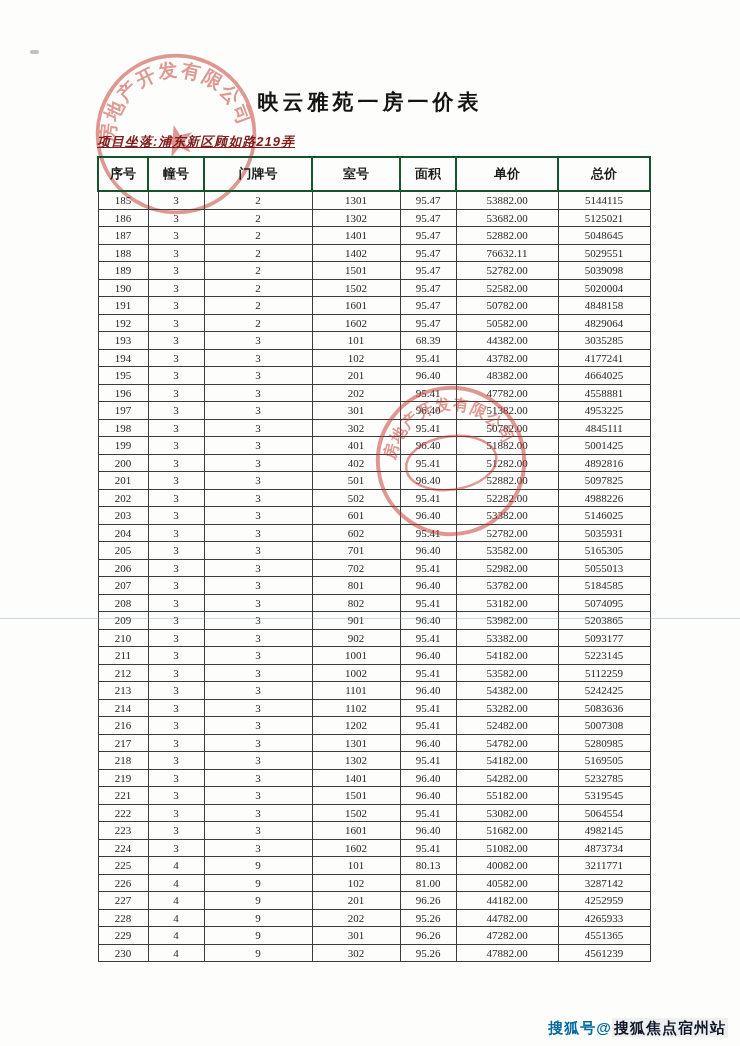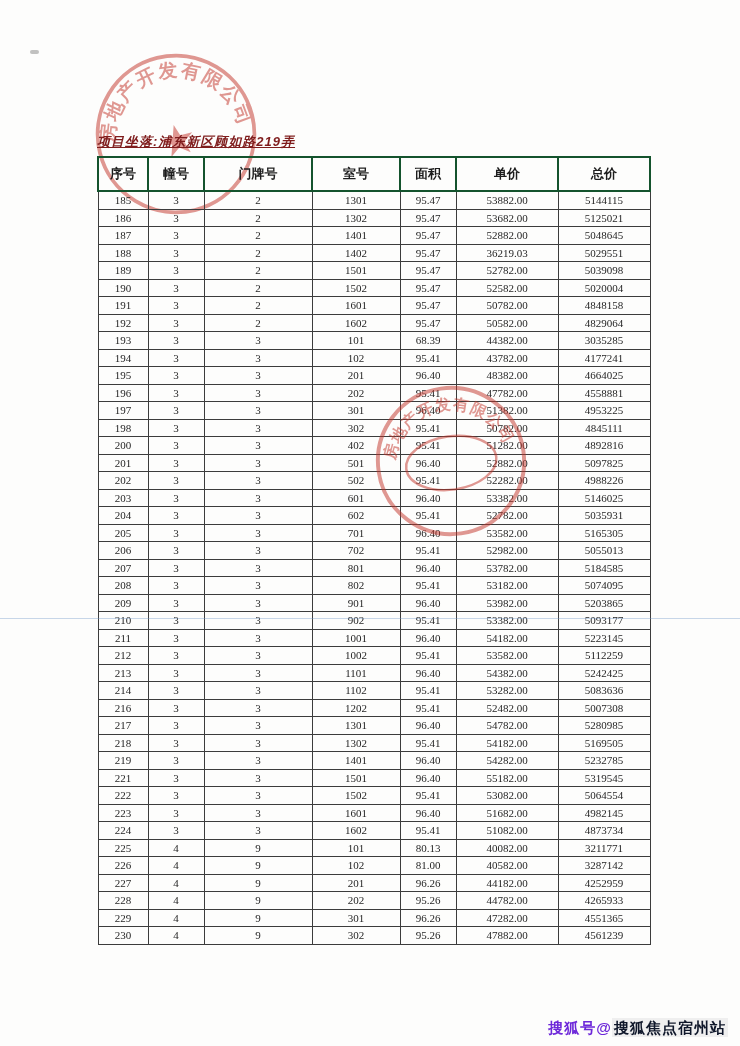--- a/index.html
+++ b/index.html
@@ -31,39 +31,40 @@
   }
   .stamp{position:absolute;opacity:.5;pointer-events:none;}
   .stamp-top{left:90px;top:48px;width:172px;height:172px;transform:rotate(-14deg);}
   .stamp-middle{left:372px;top:382px;width:158px;height:158px;transform:rotate(-8deg);}
   .scan-line{position:absolute;top:618px;left:0;width:740px;height:1px;background:rgba(110,150,200,.38);}
   .artifact{position:absolute;left:30px;top:50px;width:9px;height:4px;background:rgba(120,120,120,.45);border-radius:2px;}
   .watermark{
     position:absolute;right:12px;bottom:8px;font-size:15px;font-weight:700;
     letter-spacing:1px;white-space:nowrap;
   }
-  .watermark .wm-prefix{color:#6d28d9;}
+  .watermark .wm-prefix{color:#0369a1;}
   .watermark .wm-name{color:#0f172a;background:rgba(228,228,228,.55);padding:1px 2px;}
 </style>
 </head>
 <body>
 
 <div class="page">
 
   <div class="artifact"></div>
 
   <svg class="stamp stamp-top" viewBox="0 0 180 180" aria-hidden="true">
     <circle cx="90" cy="90" r="82" fill="none" stroke="#c23329" stroke-width="4"></circle>
     <path id="sealArc1" d="M 24 96 A 66 66 0 1 1 156 96" fill="none"></path>
     <text font-size="20" fill="#c23329" letter-spacing="2" font-weight="bold">
       <textPath href="#sealArc1" startOffset="6%">房地产开发有限公司</textPath>
     </text>
     <text x="90" y="112" text-anchor="middle" font-size="44" fill="#c23329">★</text>
   </svg>
 
+  <h1 class="doc-title">映云雅苑一房一价表</h1>
 
   <div class="doc-location">项目坐落:浦东新区顾如路219弄</div>
 
   <table class="price">
     <colgroup>
       <col style="width:50px">
         <col style="width:56px">
         <col style="width:108px">
       <col style="width:88px">
         <col style="width:56px">
@@ -108,21 +109,21 @@
           <td>95.47</td>
           <td>52882.00</td>
           <td>5048645</td>
         </tr>
         <tr>
           <td>188</td>
           <td>3</td>
           <td>2</td>
           <td>1402</td>
           <td>95.47</td>
-          <td>36219.03</td>
+          <td>76632.11</td>
           <td>5029551</td>
         </tr>
         <tr>
           <td>189</td>
           <td>3</td>
           <td>2</td>
           <td>1501</td>
           <td>95.47</td>
           <td>52782.00</td>
           <td>5039098</td>
@@ -200,20 +201,29 @@
           <td>4953225</td>
         </tr>
         <tr>
           <td>198</td>
           <td>3</td>
           <td>3</td>
           <td>302</td>
           <td>95.41</td>
           <td>50782.00</td>
           <td>4845111</td>
+        </tr>
+        <tr>
+          <td>199</td>
+          <td>3</td>
+          <td>3</td>
+          <td>401</td>
+          <td>96.40</td>
+          <td>51882.00</td>
+          <td>5001425</td>
         </tr>
         <tr>
           <td>200</td>
           <td>3</td>
           <td>3</td>
           <td>402</td>
           <td>95.41</td>
           <td>51282.00</td>
           <td>4892816</td>
         </tr>

